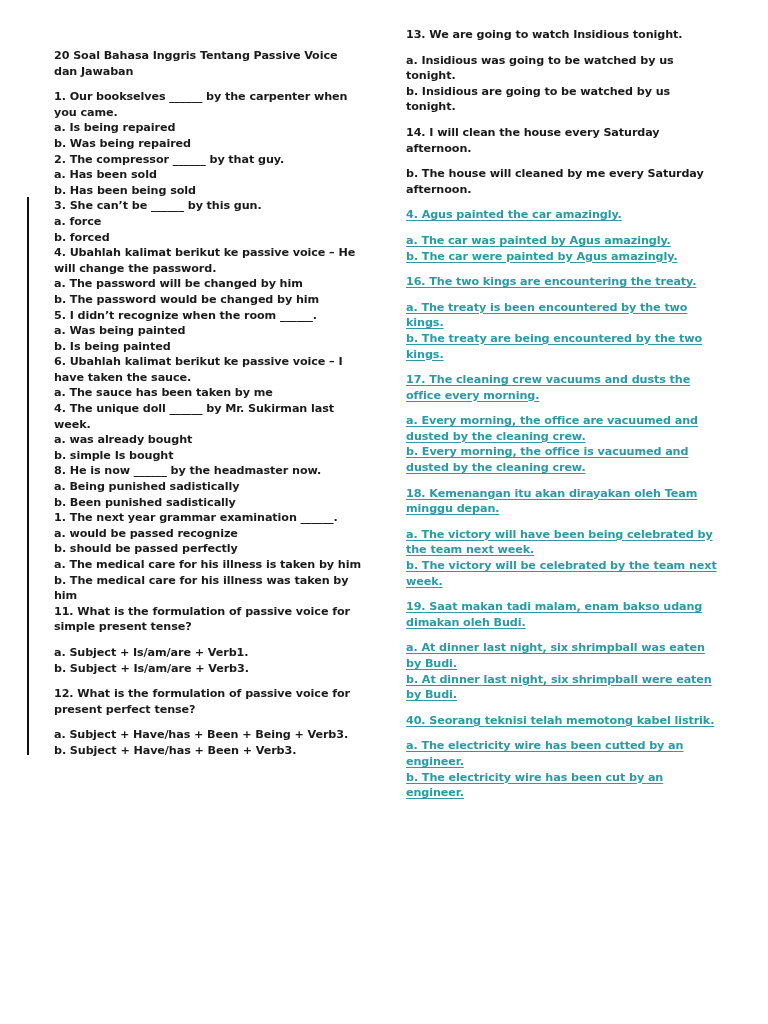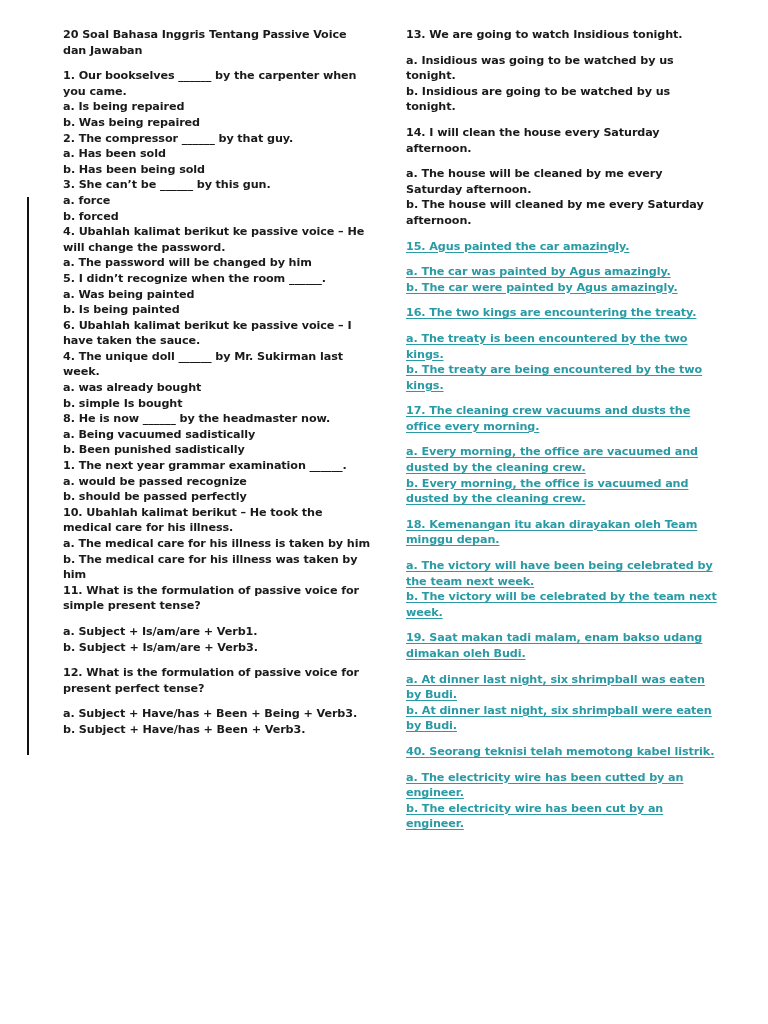--- a/index.html
+++ b/index.html
@@ -2,21 +2,21 @@
 <html><head>
   <meta charset="utf-8">
   <style>
     html, body { margin: 0; padding: 0; }
     body {
       width: 768px; height: 1024px; background: #ffffff; position: relative; overflow: hidden;
       font-family: "DejaVu Sans", "Liberation Sans", sans-serif;
       color: #1a1a1a;
     }
     .col { position: absolute; top: 27px; font-size: 11.2px; line-height: 15.6px; font-weight: bold; }
-    .col.left { left: 63px; width: 310px; }
+    .col.left { left: 54px; width: 310px; margin-top: 21px; }
     .col.right { left: 406px; width: 312px; }
     .line { margin: 0; letter-spacing: -0.1px; }
     .gap { height: 10px; }
     .teal { color: #2a9aa4; text-decoration: underline; text-decoration-color: #2a9aa4; text-underline-offset: 2px; }
     .margin-bar { position: absolute; left: 27px; top: 197px; width: 1.5px; height: 558px; background: #111; }
   </style>
 </head>
 <body>
 
 <div class="margin-bar"></div>
@@ -29,34 +29,35 @@
       <p class="line">a. Is being repaired</p>
       <p class="line">b. Was being repaired</p>
       <p class="line">2. The compressor ______ by that guy.</p>
       <p class="line">a. Has been sold</p>
       <p class="line">b. Has been being sold</p>
       <p class="line">3. She can’t be ______ by this gun.</p>
       <p class="line">a. force</p>
       <p class="line">b. forced</p>
       <p class="line">4. Ubahlah kalimat berikut ke passive voice – He will change the password.</p>
       <p class="line">a. The password will be changed by him</p>
+      <p class="line">b. The password would be changed by him</p>
       <p class="line">5. I didn’t recognize when the room ______.</p>
       <p class="line">a. Was being painted</p>
       <p class="line">b. Is being painted</p>
       <p class="line">6. Ubahlah kalimat berikut ke passive voice – I have taken the sauce.</p>
+      <p class="line">a. The sauce has been taken by me</p>
       <p class="line">4. The unique doll ______ by Mr. Sukirman last week.</p>
       <p class="line">a. was already bought</p>
       <p class="line">b. simple Is bought</p>
       <p class="line">8. He is now ______ by the headmaster now.</p>
-      <p class="line">a. Being vacuumed sadistically</p>
+      <p class="line">a. Being punished sadistically</p>
       <p class="line">b. Been punished sadistically</p>
       <p class="line">1. The next year grammar examination ______.</p>
       <p class="line">a. would be passed recognize</p>
       <p class="line">b. should be passed perfectly</p>
-      <p class="line">10. Ubahlah kalimat berikut – He took the medical care for his illness.</p>
       <p class="line">a. The medical care for his illness is taken by him</p>
       <p class="line">b. The medical care for his illness was taken by him</p>
       <p class="line">11. What is the formulation of passive voice for simple present tense?</p>
       <div class="gap"></div>
       <p class="line">a. Subject + Is/am/are + Verb1.</p>
       <p class="line">b. Subject + Is/am/are + Verb3.</p>
       <div class="gap"></div>
       <p class="line">12. What is the formulation of passive voice for present perfect tense?</p>
       <div class="gap"></div>
       <p class="line">a. Subject + Have/has + Been + Being + Verb3.</p>
@@ -66,24 +67,23 @@
 
 <div class="col right">
   <div id="right-list">
       <p class="line">13. We are going to watch Insidious tonight.</p>
       <div class="gap"></div>
       <p class="line">a. Insidious was going to be watched by us tonight.</p>
       <p class="line">b. Insidious are going to be watched by us tonight.</p>
       <div class="gap"></div>
       <p class="line">14. I will clean the house every Saturday afternoon.</p>
       <div class="gap"></div>
-      <p class="line">a. The house will be cleaned by me every Saturday afternoon.</p>
       <p class="line">b. The house will cleaned by me every Saturday afternoon.</p>
       <div class="gap"></div>
-      <p class="line teal">15. Agus painted the car amazingly.</p>
+      <p class="line teal">4. Agus painted the car amazingly.</p>
       <div class="gap"></div>
       <p class="line teal">a. The car was painted by Agus amazingly.</p>
       <p class="line teal">b. The car were painted by Agus amazingly.</p>
       <div class="gap"></div>
       <p class="line teal">16. The two kings are encountering the treaty.</p>
       <div class="gap"></div>
       <p class="line teal">a. The treaty is been encountered by the two kings.</p>
       <p class="line teal">b. The treaty are being encountered by the two kings.</p>
       <div class="gap"></div>
       <p class="line teal">17. The cleaning crew vacuums and dusts the office every morning.</p>

